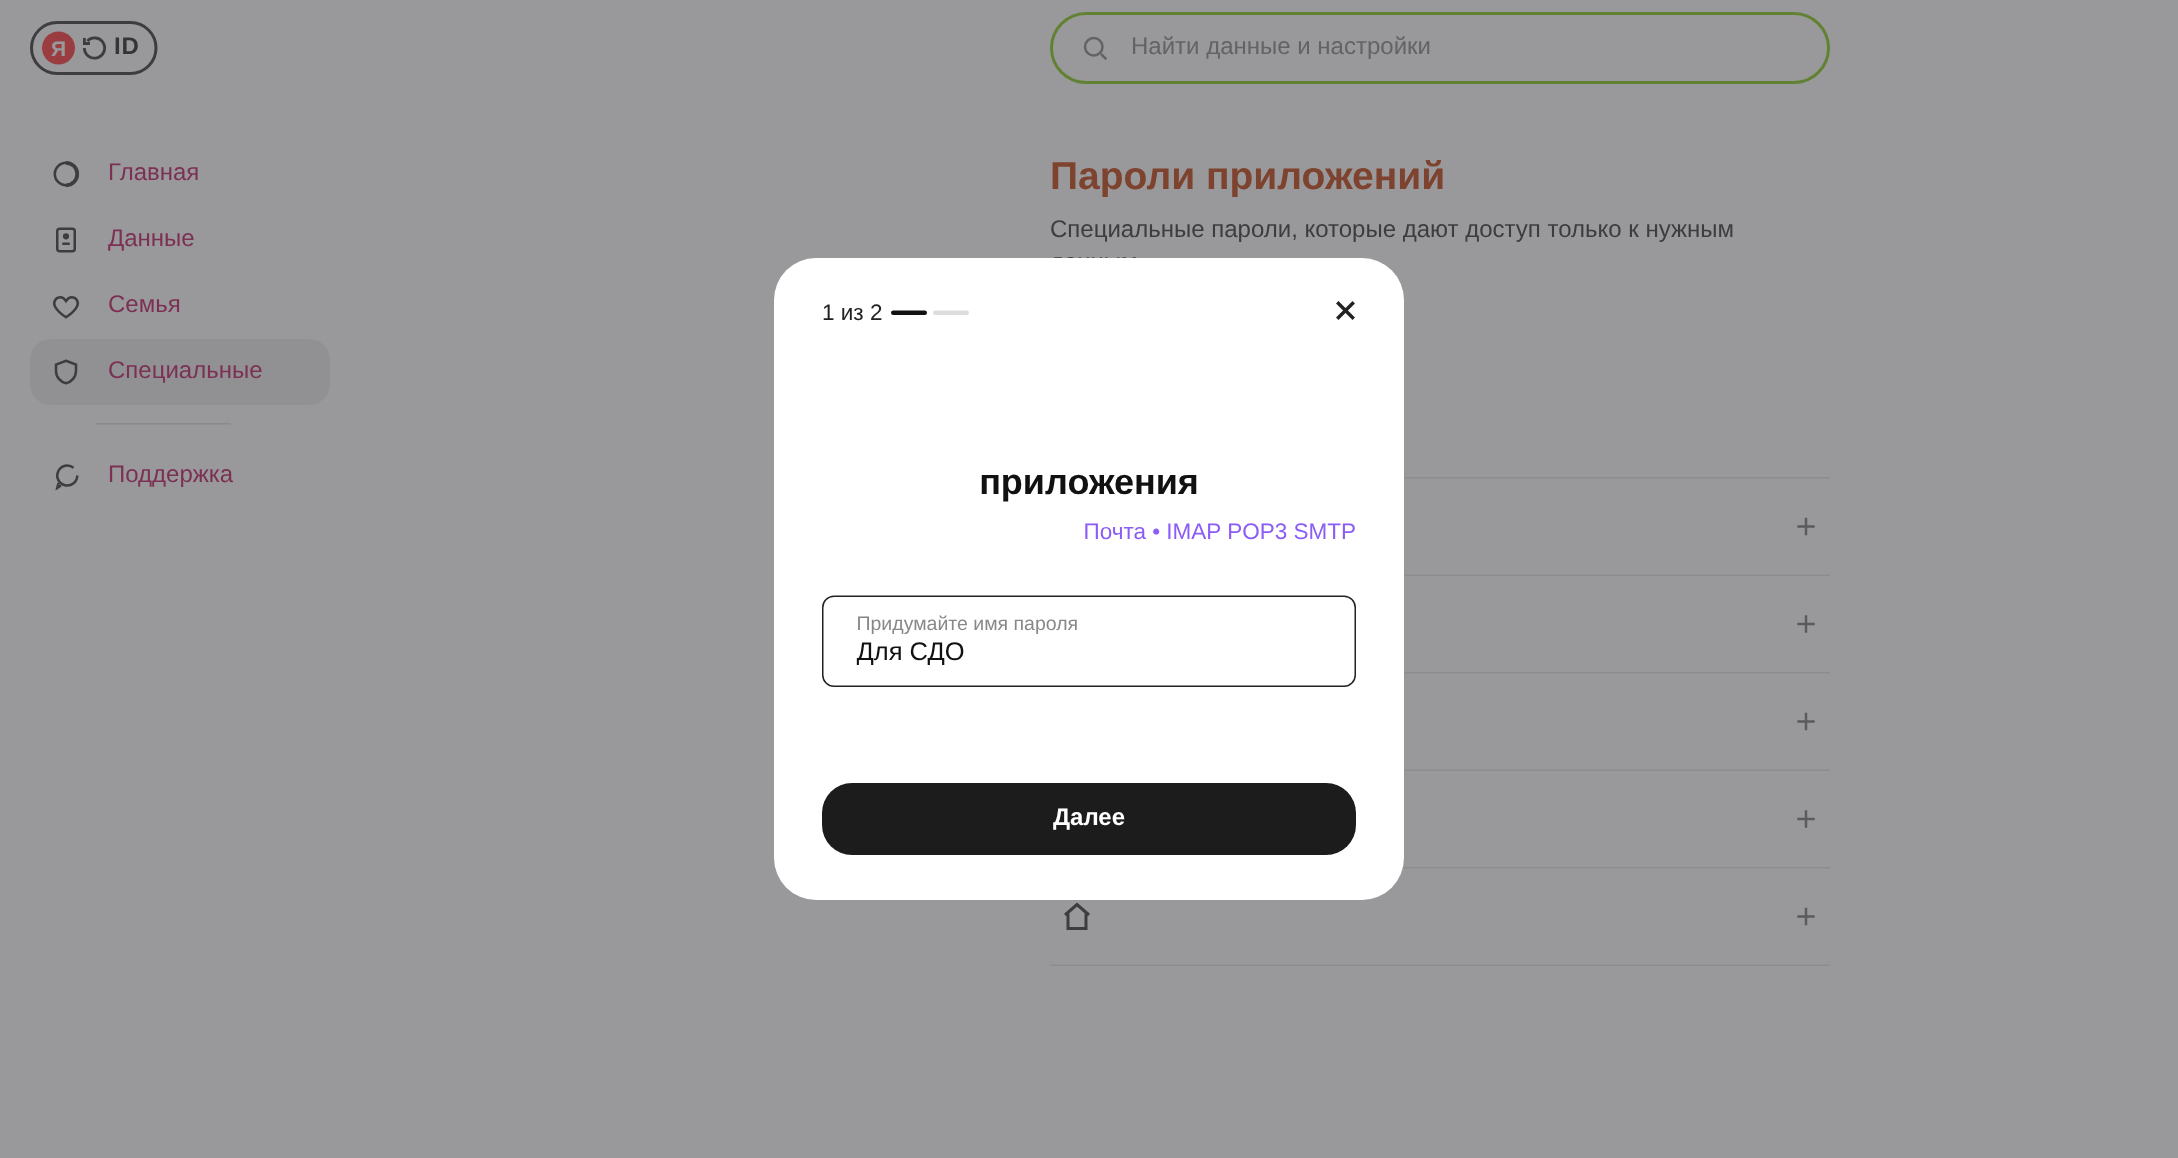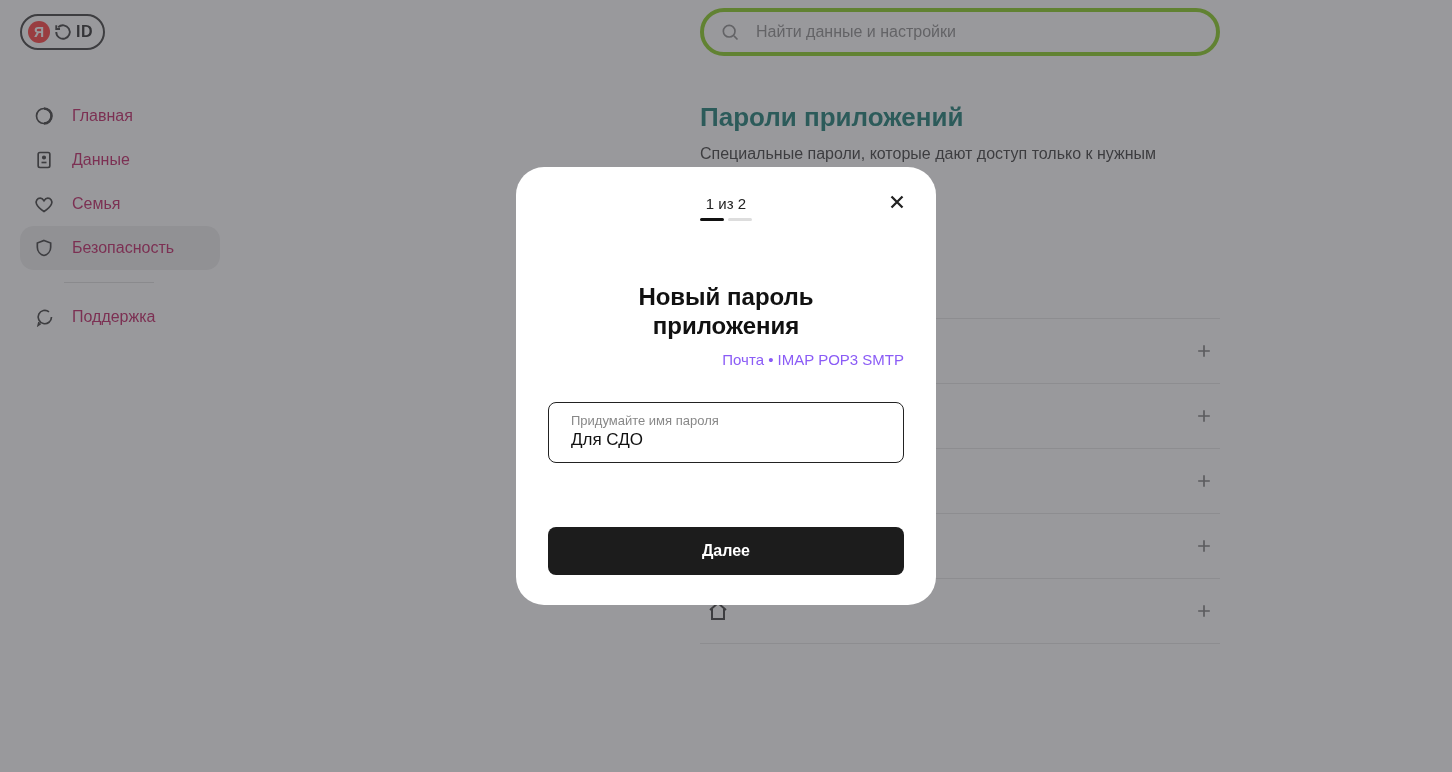--- a/index.html
+++ b/index.html
@@ -72,37 +72,37 @@
       padding: 8px 40px 0 420px;
     }
     .search-wrap {
       position: relative;
       width: 520px;
       margin-bottom: 46px;
     }
     .search-input {
       width: 100%;
       height: 48px;
-      border: 4px solid #84cc16;
+      border: 2px solid #84cc16;
       border-radius: 24px;
       padding: 0 20px 0 52px;
       font-size: 16px;
       color: #333;
       outline: none;
     }
     .search-input::placeholder { color: #888; }
     .search-icon-pos {
       position: absolute;
       left: 20px; top: 14px;
       color: #888;
     }
     .page-title {
       font-size: 26px;
       font-weight: 700;
-      color: #0f766e;
+      color: #c2410c;
       margin-bottom: 10px;
     }
     .page-desc {
       font-size: 16px;
       color: #333;
       line-height: 1.4;
       max-width: 480px;
     }
     .page-link {
       display: inline-block;
@@ -149,21 +149,21 @@
     }
     .modal {
       width: 420px;
       background: #fff;
       border-radius: 28px;
       padding: 28px 32px 30px;
       position: relative;
     }
     .step-wrap {
       display: flex;
-      flex-direction: column;
+      flex-direction: row;
       align-items: center;
       gap: 6px;
     }
     .step-text { font-size: 15px; color: #222; }
     .step-bar {
       display: flex;
       gap: 4px;
     }
     .step-seg {
       width: 24px;
@@ -210,21 +210,21 @@
       color: #111;
       width: 100%;
       margin-top: 2px;
     }
     .next-btn {
       width: 100%;
       height: 48px;
       background: #1c1c1c;
       color: #fff;
       border: none;
-      border-radius: 8px;
+      border-radius: 20px;
       font-size: 16px;
       font-weight: 600;
       margin-top: 64px;
       cursor: pointer;
     }
     svg { display: block; }
   </style>
 </head>
 <body>
 
@@ -266,21 +266,21 @@
             </svg>
         </span>
         <span>Семья</span>
       </div>
       <div class="nav-item active">
         <span class="nav-icon">
           <svg width="20" height="20" viewBox="0 0 24 24" fill="none" stroke="currentColor" stroke-width="2">
               <path d="M12 3l8 3v5c0 5-3.5 9-8 10-4.5-1-8-5-8-10V6l8-3z"></path>
             </svg>
         </span>
-        <span>Безопасность</span>
+        <span>Специальные</span>
       </div>
       <div class="nav-sep"></div>
       <div class="nav-item">
         <span class="nav-icon">
           <svg width="20" height="20" viewBox="0 0 24 24" fill="none" stroke="currentColor" stroke-width="2">
               <path d="M21 12a8 8 0 1 1-3-6.2"></path>
               <path d="M8 20l-3 2 1-4"></path>
             </svg>
         </span>
         <span>Поддержка</span>
@@ -387,21 +387,21 @@
         <span class="step-seg"></span>
       </div>
     </div>
     <span class="close-btn">
       <svg width="22" height="22" viewBox="0 0 24 24" fill="none" stroke="currentColor" stroke-width="2.5">
           <path d="M6 6l12 12M18 6L6 18"></path>
         </svg>
     </span>
 
     <h2 class="modal-title">
-      <span>Новый пароль</span><br>
+      <br>
       <span>приложения</span>
     </h2>
     <div class="modal-sub">Почта • IMAP POP3 SMTP</div>
 
     <div class="field">
       <div class="field-label">Придумайте имя пароля</div>
       <input class="field-input" value="Для СДО" style="">
     </div>
 
     <button class="next-btn">Далее</button>

